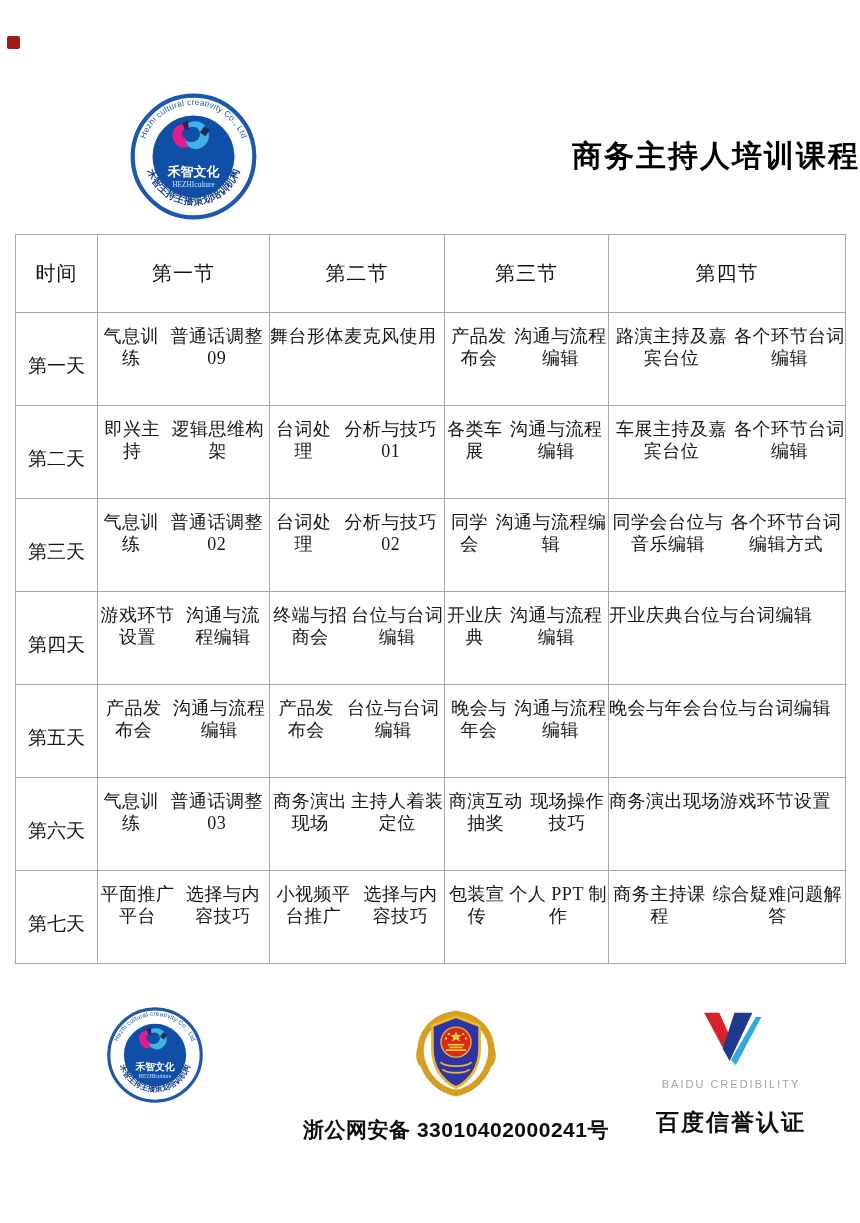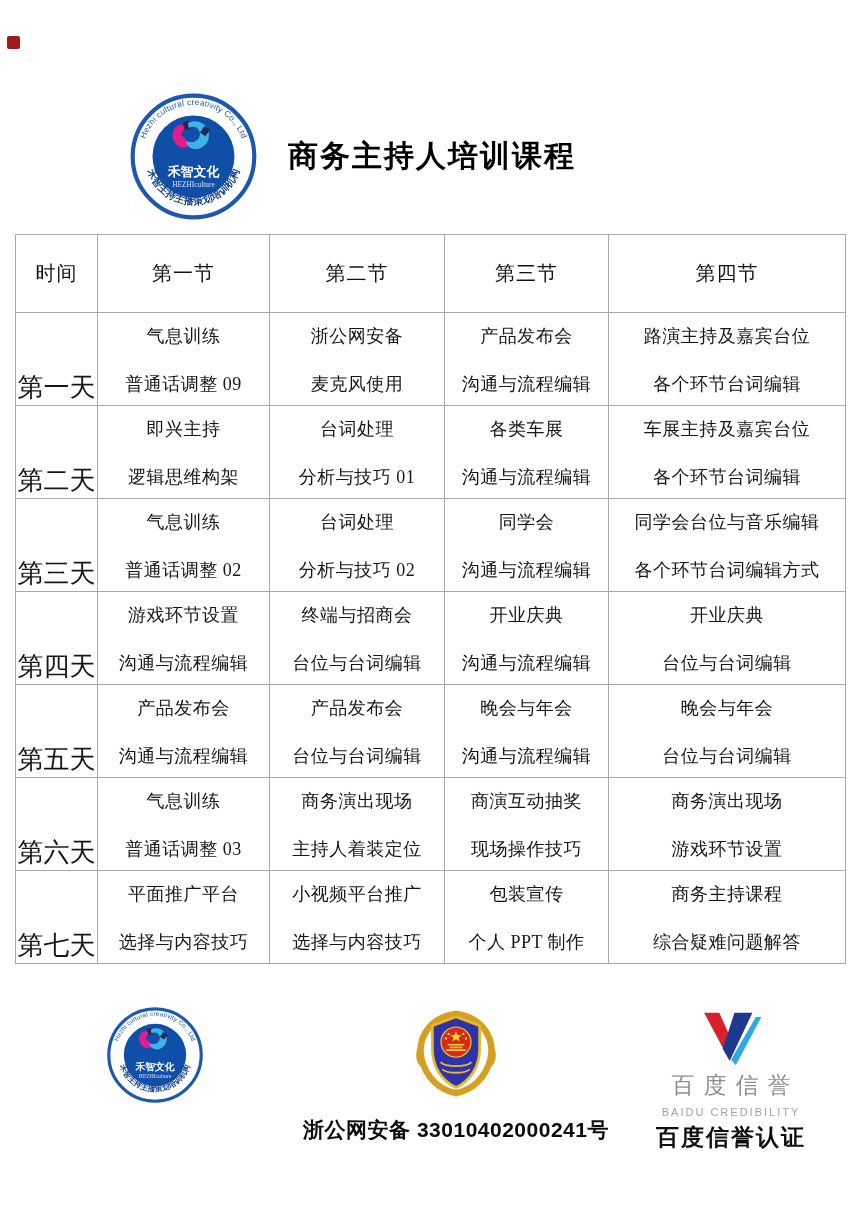--- a/index.html
+++ b/index.html
@@ -4,44 +4,44 @@
 <style>
   *{box-sizing:border-box}
   html,body{margin:0;padding:0;background:#ffffff}
   .page{position:relative;width:860px;height:1223px;background:#fff;overflow:hidden;
         font-family:"Liberation Serif","DejaVu Serif",serif;color:#1c1c1c}
   .defs{position:absolute;width:0;height:0;overflow:hidden}
   .red-marker{position:absolute;left:7px;top:36px;width:13px;height:13px;background:#9e1b1b;border-radius:2px}
   
   .header{position:relative;height:222px}
   .logo-top{position:absolute;left:129px;top:92px;width:129px;height:129px}
-  .page-title{position:absolute;left:0;top:136px;width:100%;margin:0;text-align:center;
+  .page-title{position:absolute;left:0;top:136px;width:100%;margin:0;text-align:right;
               font-size:30px;font-weight:bold;letter-spacing:2px;color:#000;padding-left:4px}
   
   table.course{width:830px;margin:12px 15px;border-collapse:collapse;table-layout:fixed}
   .course th,.course td{border:1px solid #a8a8a8;text-align:center}
   .course th{height:78px;font-size:20px;font-weight:400;letter-spacing:1px;color:#111}
   .course td{height:92px;font-size:18px;padding:0;color:#161616}
-  .course td.day{vertical-align:bottom;padding-bottom:0;font-size:26px}
-  .two-line{display:flex;flex-direction:column;justify-content:space-between;height:70px;margin:12px 0 10px}
+  .course td.day{vertical-align:bottom;padding-bottom:26px;font-size:19px}
+  .two-line{display:flex;flex-direction:row;height:70px;margin:12px 0 10px}
   .line{line-height:22px;letter-spacing:.5px}
   
   .footer{display:flex;align-items:flex-start;width:830px;margin:42px 0 0 15px}
   .f-left{width:280px;text-align:center}
   .f-center{width:322px;text-align:center}
   .f-right{width:228px;text-align:center;font-family:"Liberation Sans","DejaVu Sans",sans-serif}
   .logo-bottom{width:98px;height:98px;display:inline-block}
   .icp{margin-top:10px;font-size:17px;color:#2f2f2f;letter-spacing:.3px}
   .badge-icon{width:100px;height:94px;display:inline-block}
   .police{margin-top:12px;font-size:21px;font-weight:bold;color:#0b0b0b;letter-spacing:.5px;
           font-family:"Liberation Sans","DejaVu Sans",sans-serif}
   .baidu-icon{width:76px;height:58px;display:inline-block;margin-top:4px}
   .b-cn{font-size:23px;color:#8f8f8f;letter-spacing:9px;padding-left:9px;line-height:1.2}
   .b-en{font-size:11px;color:#a3a3a3;letter-spacing:2px;margin-top:6px}
-  .b-cert{font-size:23px;color:#0e0e0e;margin-top:4px;letter-spacing:2px;font-weight:600}
+  .b-cert{font-size:23px;color:#0e0e0e;margin-top:17px;letter-spacing:2px;font-weight:600}
 </style>
 </head>
 <body>
 
 <div class="page">
 
   <svg class="defs" xmlns="http://www.w3.org/2000/svg">
     <symbol id="hezhi-badge" viewBox="0 0 140 140">
       <circle cx="70" cy="70" r="66" fill="#ffffff" stroke="#1c57b0" stroke-width="4.5"></circle>
       <circle cx="70" cy="70" r="44.5" fill="#0f4fa8"></circle>
@@ -96,21 +96,21 @@
         <tr>
           <td class="day">第一天</td>
           <td>
             <div class="two-line">
               <div class="line">气息训练</div>
               <div class="line">普通话调整 09</div>
             </div>
           </td>
           <td>
             <div class="two-line">
-              <div class="line">浙公网安备</div>
+              <div class="line">舞台形体</div>
               <div class="line">麦克风使用</div>
             </div>
           </td>
           <td>
             <div class="two-line">
               <div class="line">产品发布会</div>
               <div class="line">沟通与流程编辑</div>
             </div>
           </td>
           <td>
@@ -322,19 +322,18 @@
       </svg>
       <div class="police">浙公网安备 33010402000241号</div>
     </div>
 
     <div class="f-right">
       <svg class="baidu-icon" viewBox="0 0 110 84">
         <polygon points="16,4 38,4 58,48 47,62" fill="#d7222e"></polygon>
         <polygon points="60,4 86,4 53,74 43,56" fill="#1e3a8f"></polygon>
         <polygon points="91,10 99,10 62,80 55,72" fill="#2fa9e0"></polygon>
       </svg>
-      <div class="b-cn">百度信誉</div>
       <div class="b-en">BAIDU CREDIBILITY</div>
       <div class="b-cert">百度信誉认证</div>
     </div>
   </div>
 
 </div>
 
 </body></html>

